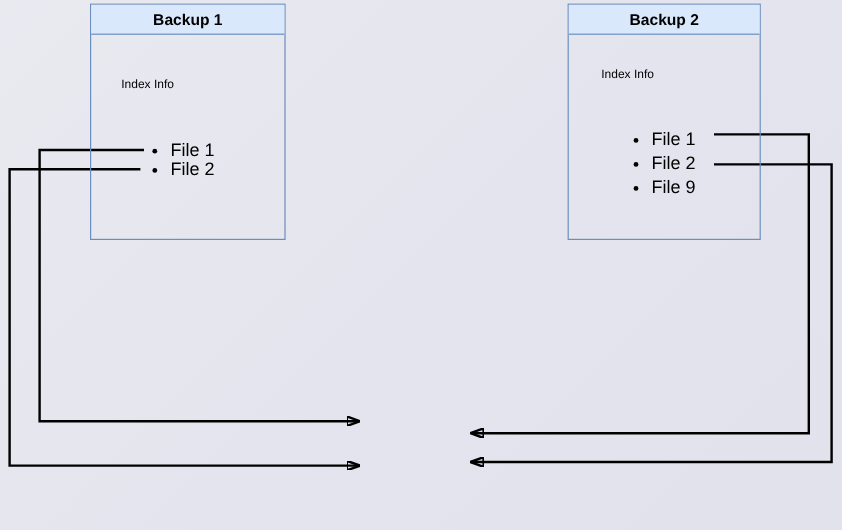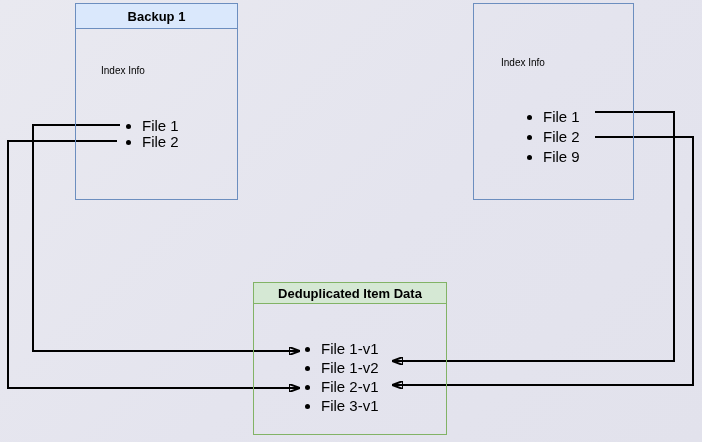--- a/index.html
+++ b/index.html
@@ -106,31 +106,23 @@
   <div class="box blue" id="backup1">
     <div class="box-header">Backup 1</div>
     <div class="index-label">Index Info</div>
     <ul class="filelist">
       <li>File 1</li>
       <li>File 2</li>
     </ul>
   </div>
 
   <div class="box blue" id="backup2">
+    <div class="box-header">Backup 2</div>
     <div class="index-label">Index Info</div>
     <ul class="filelist">
       <li>File 1</li>
       <li>File 2</li>
       <li>File 9</li>
     </ul>
   </div>
 
-  <div class="box green" id="dedup">
-    <div class="box-header">Deduplicated Item Data</div>
-    <ul class="filelist">
-      <li>File 1-v1</li>
-      <li>File 1-v2</li>
-      <li>File 2-v1</li>
-      <li>File 3-v1</li>
-    </ul>
-  </div>
 
 </div>
 
 </body></html>

